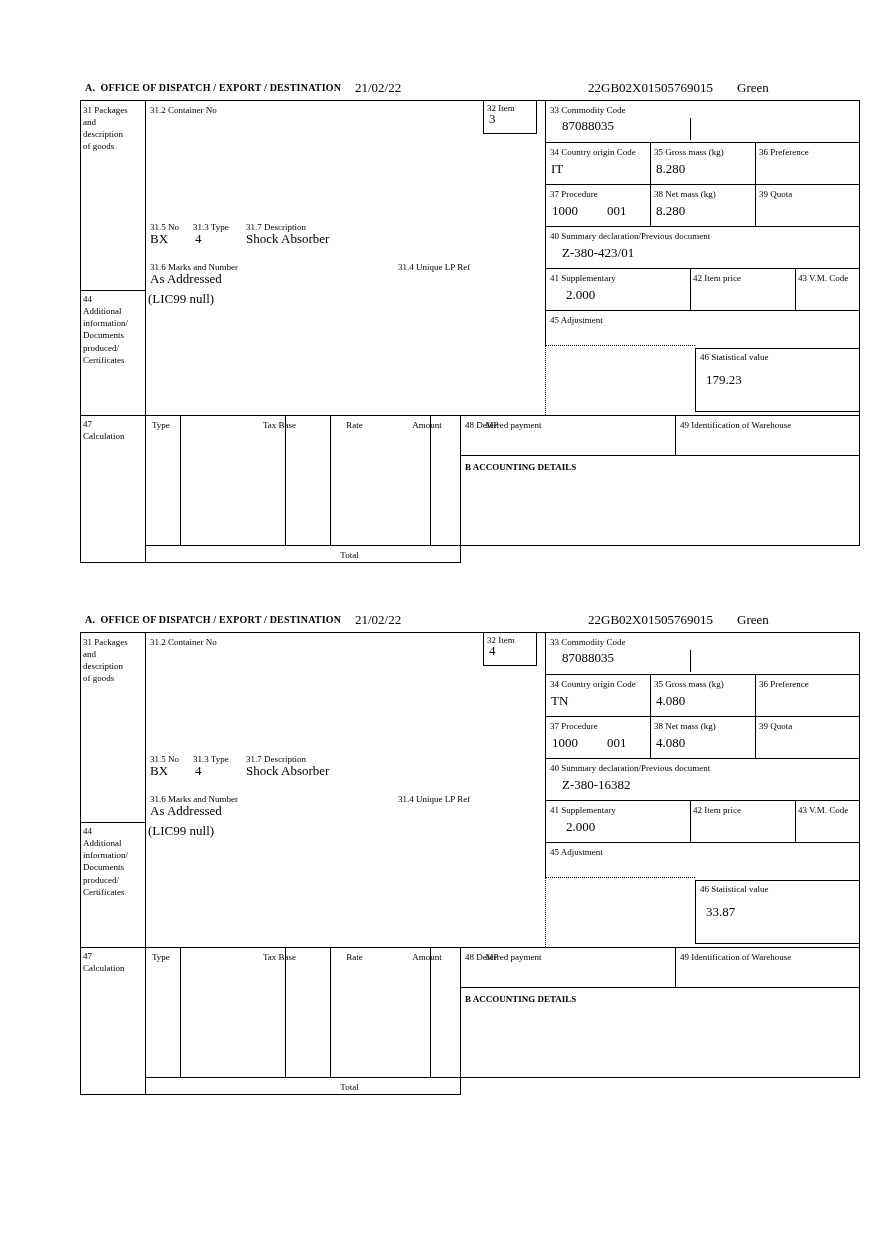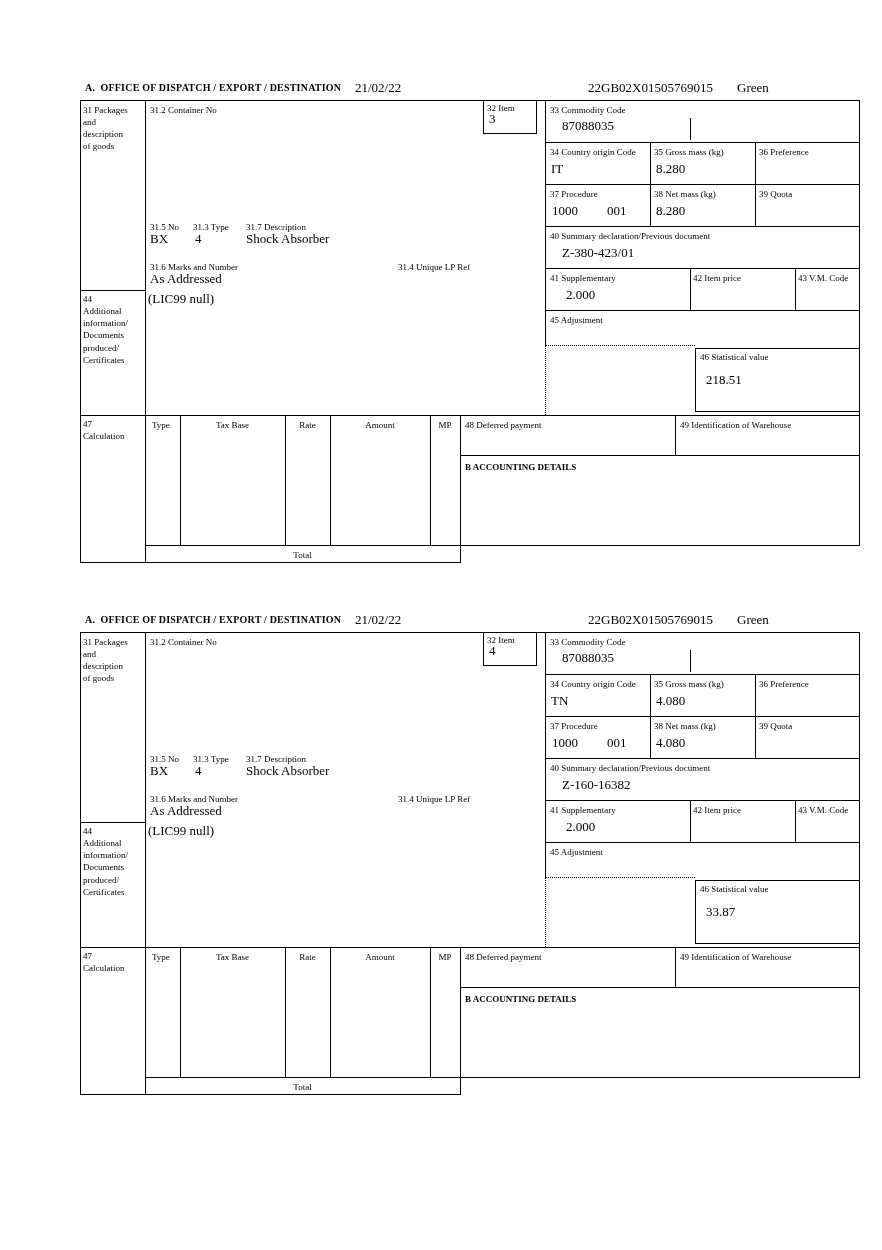--- a/index.html
+++ b/index.html
@@ -10,21 +10,21 @@
   .hdr-date,.hdr-ref,.hdr-status{position:absolute;top:-2px;font-size:13px;white-space:nowrap;}
   .form{position:absolute;left:80px;top:18px;width:636px;height:463px;}
   .hl{position:absolute;height:0;border-top:1px solid #000;}
   .vl{position:absolute;width:0;border-left:1px solid #000;}
   .hl.dash{border-top:1px dotted #000;}
   .vl.dash{border-left:1px dotted #000;}
   .box32{position:absolute;border:1px solid #000;border-top:none;}
   .box46{position:absolute;border:1px solid #000;border-right:none;}
   .lbl{position:absolute;font-size:9px;line-height:1.35;white-space:nowrap;}
   .lbl.pre{white-space:pre-line;}
-  .lbl.ctr{text-align:center;}
+  .lbl.ctr{text-align:center;padding-left:47px;}
   .lbl.bold{font-weight:bold;}
   .val{position:absolute;font-size:13px;line-height:1.1;white-space:nowrap;}
 </style>
 </head>
 <body>
 
 <div class="page">
 
   <section class="block" style="top:82px">
     <div class="hdr-title" style="left:85px">A.  OFFICE OF DISPATCH / EXPORT / DESTINATION</div>
@@ -115,21 +115,21 @@
       <div class="val" style="left:472px;top:104px">1000</div>
       <div class="val" style="left:527px;top:104px">001</div>
       <div class="val" style="left:576px;top:104px">8.280</div>
       <div class="val" style="left:482px;top:146px">Z-380-423/01</div>
       <div class="val" style="left:70px;top:132px">BX</div>
       <div class="val" style="left:115px;top:132px">4</div>
       <div class="val" style="left:166px;top:132px">Shock Absorber</div>
       <div class="val" style="left:70px;top:172px">As Addressed</div>
       <div class="val" style="left:486px;top:188px">2.000</div>
       <div class="val" style="left:68px;top:192px">(LIC99 null)</div>
-      <div class="val" style="left:626px;top:273px">218.51</div>
+      <div class="val" style="left:626px;top:273px">179.23</div>
     </div>
   </section>
 
   <section class="block" style="top:614px">
     <div class="hdr-title" style="left:85px">A.  OFFICE OF DISPATCH / EXPORT / DESTINATION</div>
     <div class="hdr-date" style="left:355px">21/02/22</div>
     <div class="hdr-ref" style="left:588px">22GB02X01505769015</div>
     <div class="hdr-status" style="left:737px">Green</div>
 
     <div class="form">
@@ -208,21 +208,21 @@
       <div class="lbl" style="left:600px;top:319px">49 Identification of Warehouse</div>
       <div class="lbl bold" style="left:385px;top:361px">B ACCOUNTING DETAILS</div>
 
       <div class="val" style="left:409px;top:12px">4</div>
       <div class="val" style="left:482px;top:19px">87088035</div>
       <div class="val" style="left:471px;top:62px">TN</div>
       <div class="val" style="left:576px;top:62px">4.080</div>
       <div class="val" style="left:472px;top:104px">1000</div>
       <div class="val" style="left:527px;top:104px">001</div>
       <div class="val" style="left:576px;top:104px">4.080</div>
-      <div class="val" style="left:482px;top:146px">Z-160-16382</div>
+      <div class="val" style="left:482px;top:146px">Z-380-16382</div>
       <div class="val" style="left:70px;top:132px">BX</div>
       <div class="val" style="left:115px;top:132px">4</div>
       <div class="val" style="left:166px;top:132px">Shock Absorber</div>
       <div class="val" style="left:70px;top:172px">As Addressed</div>
       <div class="val" style="left:486px;top:188px">2.000</div>
       <div class="val" style="left:68px;top:192px">(LIC99 null)</div>
       <div class="val" style="left:626px;top:273px">33.87</div>
     </div>
   </section>
 

